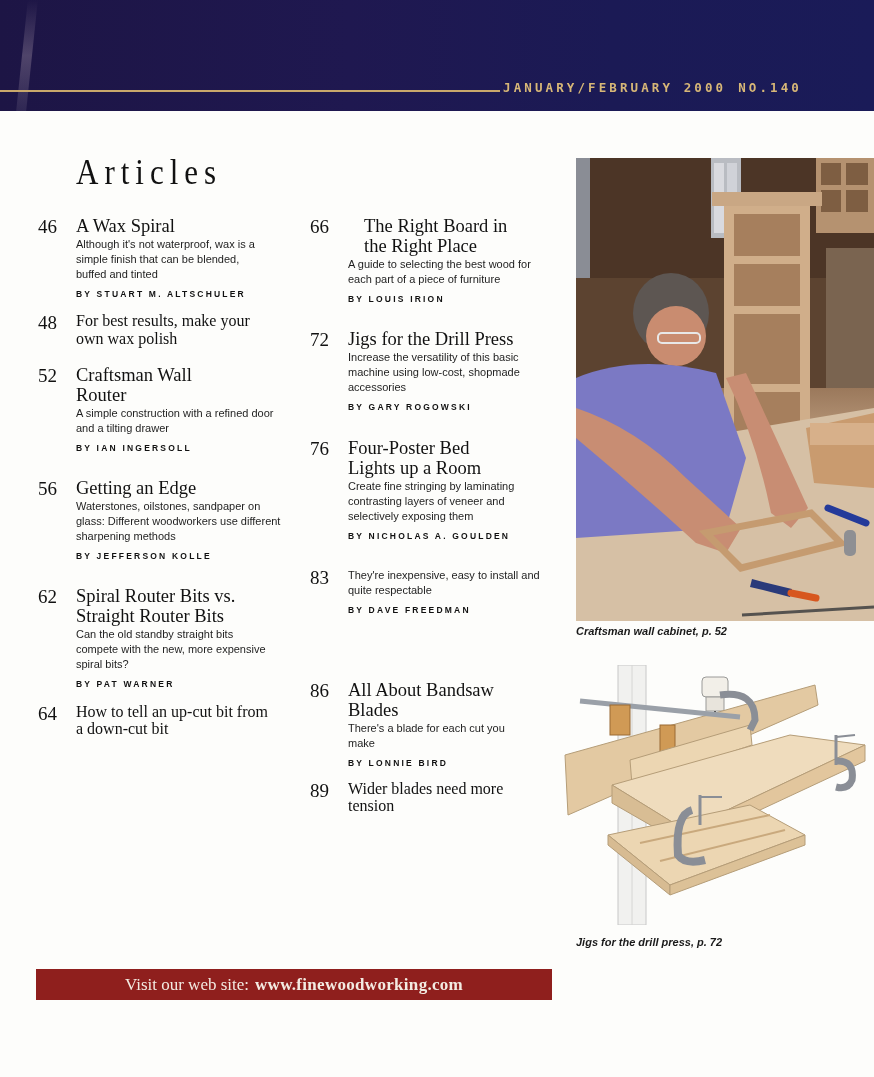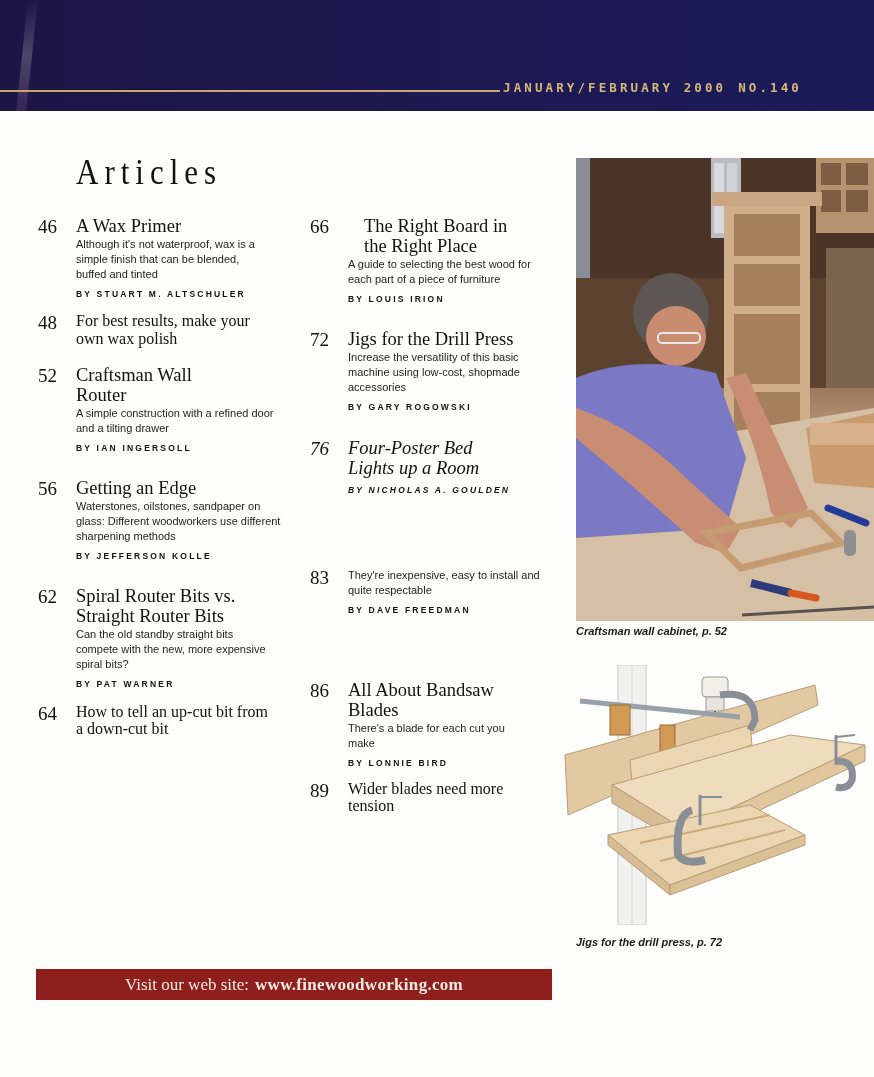--- a/index.html
+++ b/index.html
@@ -74,21 +74,21 @@
   <div class="issue">
     <span>JANUARY/FEBRUARY 2000</span><span class="no">NO.140</span>
   </div>
 </div>
 
 <div class="section-title">Articles</div>
 
 <div class="article" style="left:38px; top:216px;">
   <div class="num">46</div>
   <div class="body">
-    <div class="title" style="width:180px;">A Wax Primer</div>
+    <div class="title" style="width:180px;">A Wax Spiral</div>
     <div class="desc" style="width:190px;">Although it's not waterproof, wax is a simple finish that can be blended, buffed and tinted</div>
     <div class="byline">BY STUART M. ALTSCHULER</div>
   </div>
 </div>
 
 <div class="article" style="left:38px; top:312px;">
   <div class="num">48</div>
   <div class="body">
     <div class="title" style="width:200px; font-size:16px; line-height:18px;">For best results, make your own wax polish</div>
   </div>
@@ -139,24 +139,25 @@
 
 <div class="article" style="left:310px; top:329px; width:260px;">
   <div class="num">72</div>
   <div class="body">
     <div class="title" style="width:215px;">Jigs for the Drill Press</div>
     <div class="desc" style="width:195px;">Increase the versatility of this basic machine using low-cost, shopmade accessories</div>
     <div class="byline">BY GARY ROGOWSKI</div>
   </div>
 </div>
 
-<div class="article" style="left:310px; top:438px; width:260px;font-style:italic;">
+<div class="article" style="left:310px; top:438px; width:260px;">
   <div class="num">76</div>
   <div class="body">
     <div class="title" style="width:160px;">Four-Poster Bed Lights up a Room</div>
+    <div class="desc" style="width:200px;">Create fine stringing by laminating contrasting layers of veneer and selectively exposing them</div>
     <div class="byline">BY NICHOLAS A. GOULDEN</div>
   </div>
 </div>
 
 <div class="article" style="left:310px; top:567px; width:260px;">
   <div class="num">83</div>
   <div class="body">
     <div class="desc" style="width:205px;">They're inexpensive, easy to install and quite respectable</div>
     <div class="byline">BY DAVE FREEDMAN</div>
   </div>

